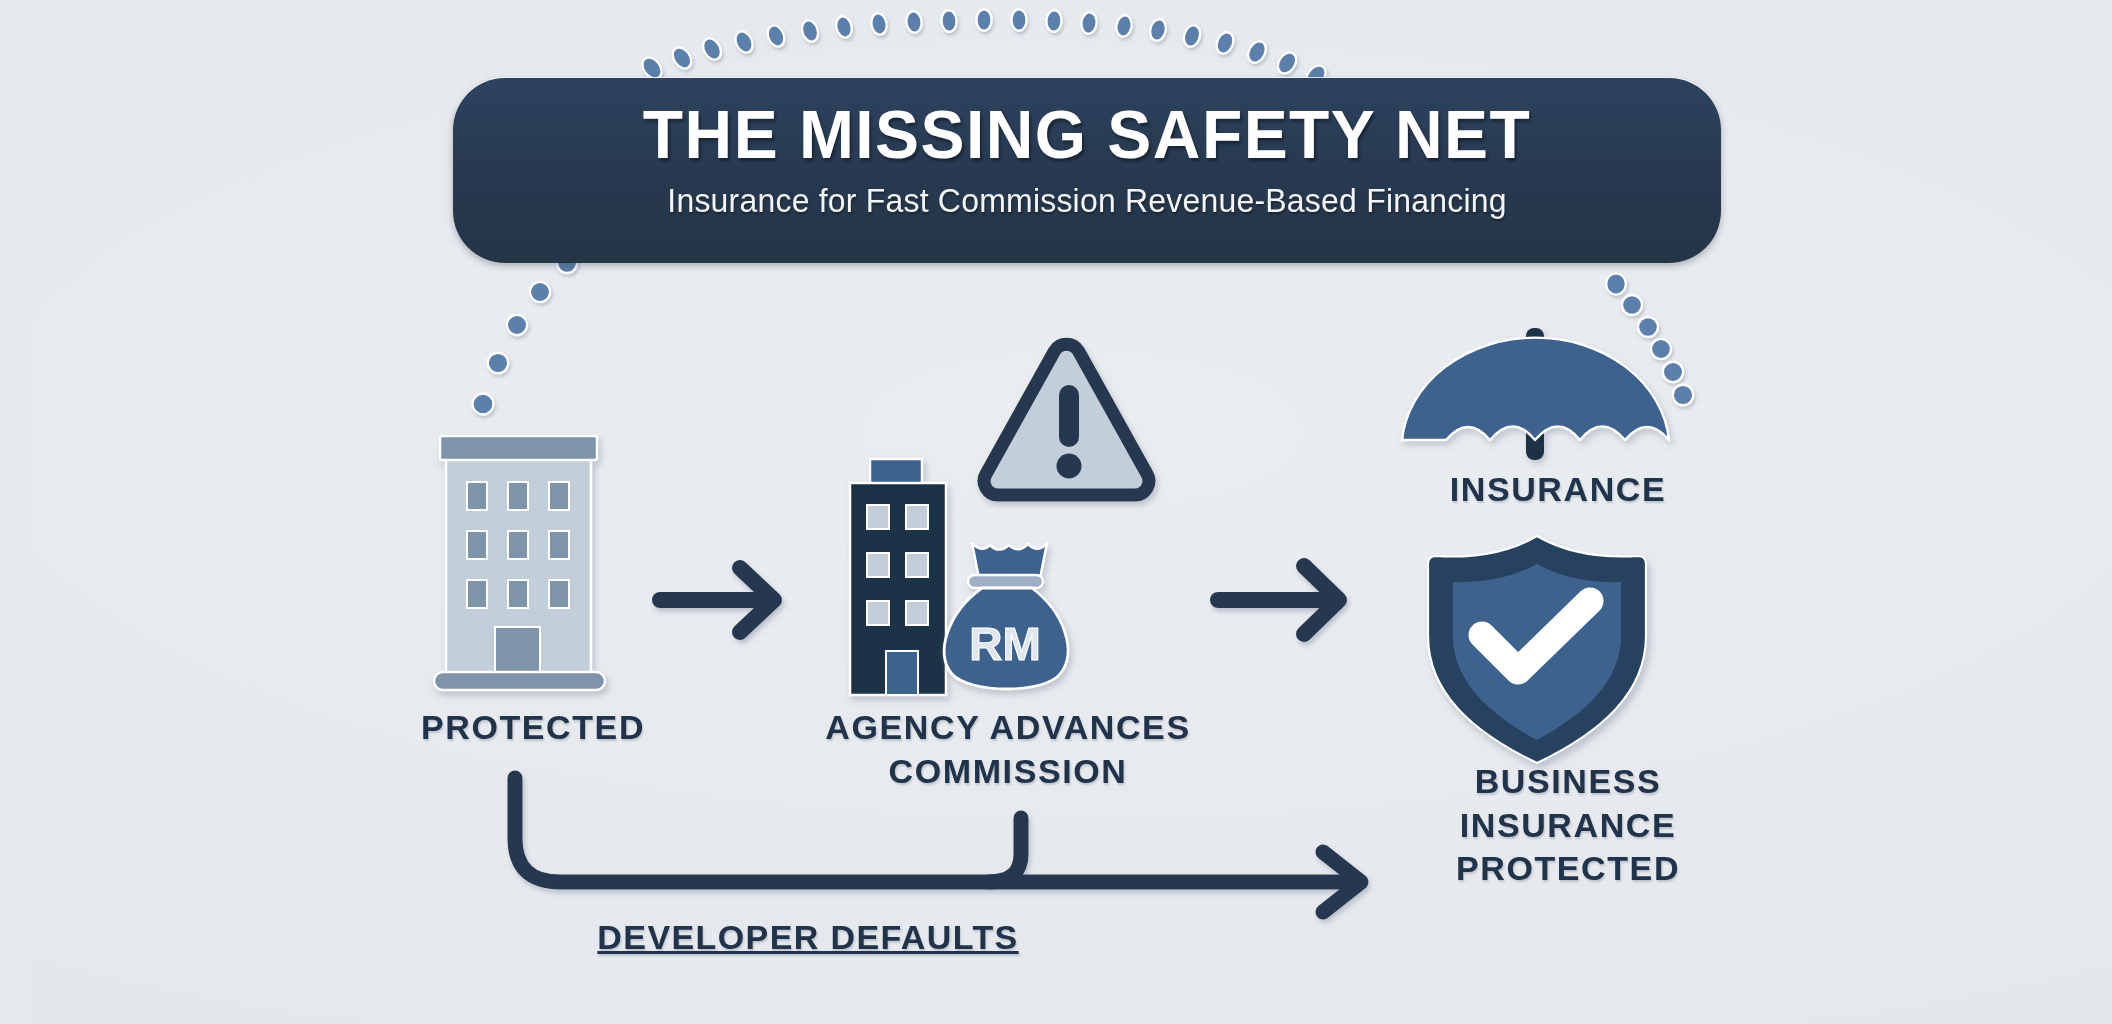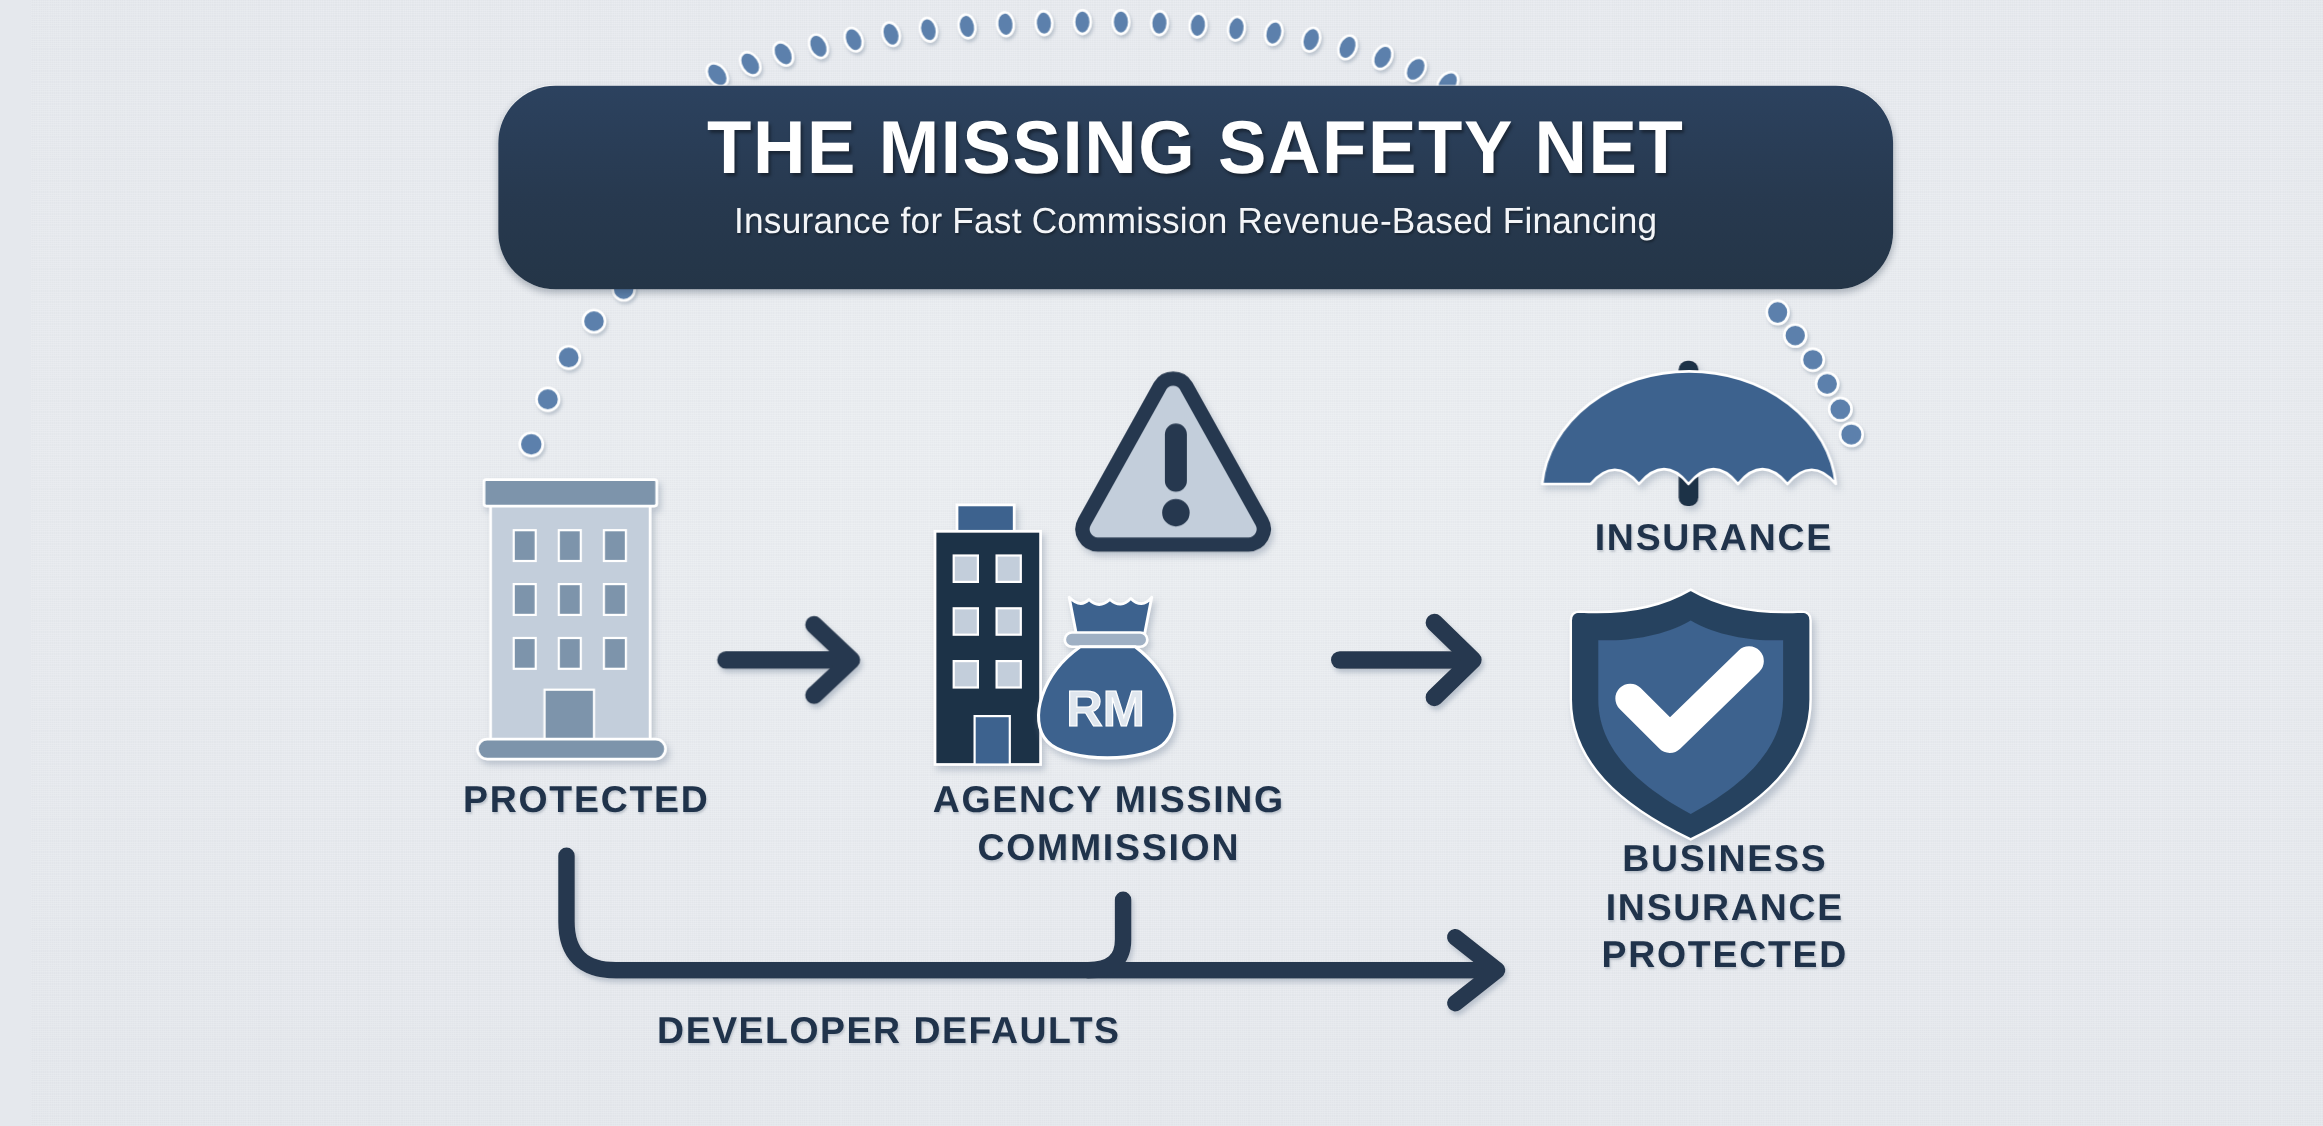--- a/index.html
+++ b/index.html
@@ -240,21 +240,21 @@
 
       <path d="M32 5 q10 10 18 2 q9 9 19 0 q10 9 19 -1 q10 10 19 -1 l-7 36 H39 Z" fill="#3d628e" stroke="#ffffff" stroke-width="2.6" stroke-linejoin="round"></path>
 
       <rect x="28" y="37" width="75" height="13" rx="6.5" fill="#9fb0c4" stroke="#ffffff" stroke-width="2.4"></rect>
 
       <path d="M42 50 C 8 74, -6 116, 12 136 C 30 156, 104 156, 120 136 C 138 114, 124 74, 92 50 Z" fill="#3d628e" stroke="#ffffff" stroke-width="2.8" stroke-linejoin="round"></path>
       <text x="65" y="122" text-anchor="middle" font-family="'Liberation Sans', sans-serif" font-size="46" font-weight="700" fill="#dfe6ee" stroke="#ffffff" stroke-width="1.1">RM</text>
     </g>
   </svg>
 
-  <div class="node-label" style="left:740px; top:706px; width:480px;">AGENCY MISSING
+  <div class="node-label" style="left:740px; top:706px; width:480px;">AGENCY ADVANCES
 COMMISSION</div>
 
   <svg class="icon-layer" style="left:1180px; top:548px;" width="165" height="100" viewBox="0 0 165 100">
     <g filter="url(#arrShadow)" stroke="#27394f" fill="none" stroke-width="16" stroke-linecap="round" stroke-linejoin="round">
       <line x1="10" y1="52" x2="115" y2="52"></line>
       <polyline points="96,18 131,52 96,86"></polyline>
     </g>
   </svg>
 
   <svg class="icon-layer" style="left:1370px; top:320px;" width="275" height="155" viewBox="0 0 275 155">
@@ -322,15 +322,15 @@
     <g filter="url(#pathShadow)" fill="none" stroke="#27394f" stroke-width="15" stroke-linecap="round" stroke-linejoin="round">
 
       <path d="M47 18 L47 78 Q47 122 92 122 L880 122"></path>
 
       <path d="M553 58 L553 94 Q553 122 521 122"></path>
 
       <polyline points="855,92 893,122 855,152"></polyline>
     </g>
   </svg>
 
-  <div class="node-label" style="left:440px; top:916px; width:680px; letter-spacing:1.4px;">DEVELOPER DEFAULTS</div>
+  <div class="node-label" style="left:440px; top:916px; width:680px; letter-spacing:1.4px;text-decoration:underline;">DEVELOPER DEFAULTS</div>
 
 </div>
 
 </body></html>

